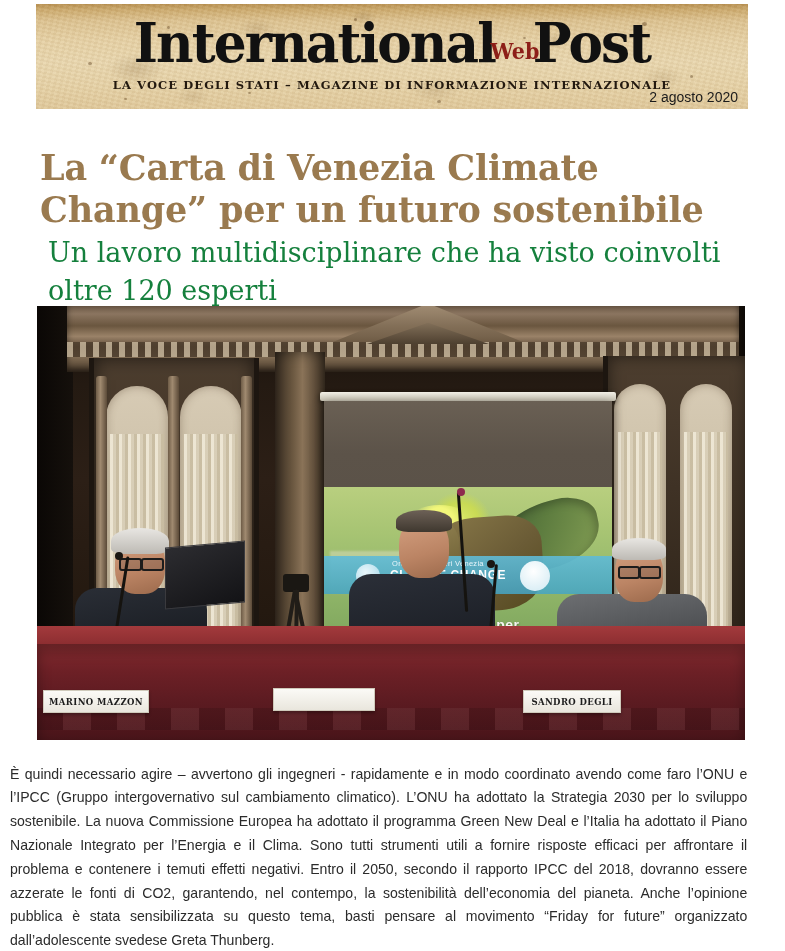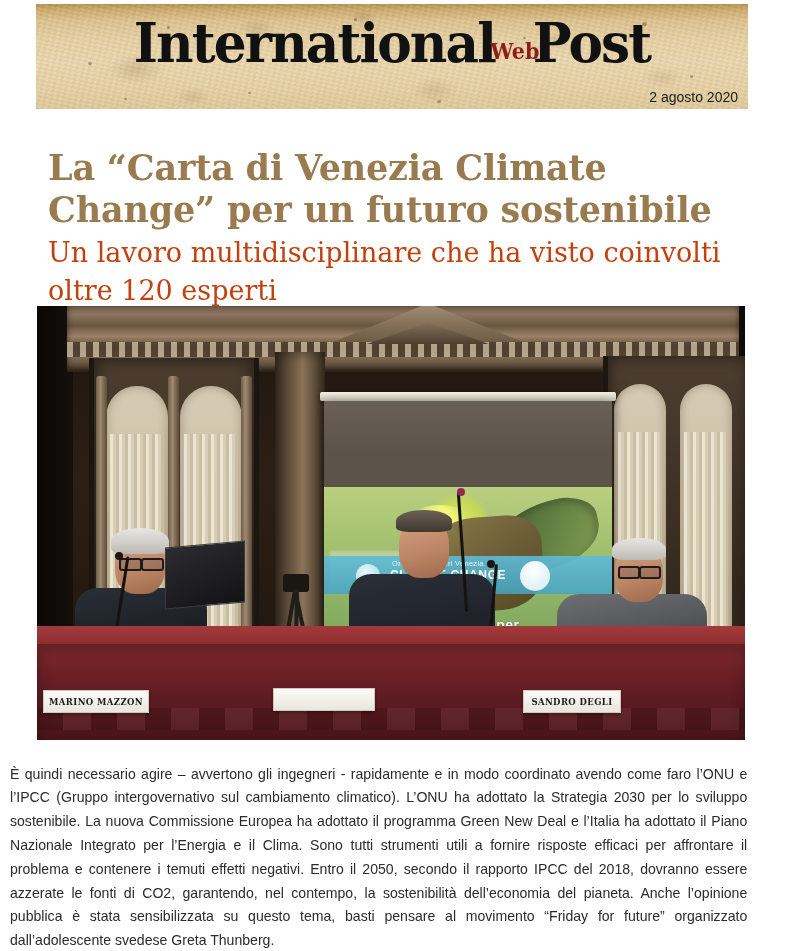--- a/index.html
+++ b/index.html
@@ -94,40 +94,40 @@
     bottom: 4px;
     font-family: "Liberation Sans", sans-serif;
     font-size: 14px;
     color: #1b1b1b;
     z-index: 5;
   }
 
   
   .headline {
     position: absolute;
-    left: 48px;
+    left: 40px;
     top: 124px;
     width: 700px;
     font-family: "DejaVu Serif", "Liberation Serif", serif;
     font-weight: bold;
     font-size: 35px;
     line-height: 42px;
     color: #9a7a4f;
     letter-spacing: -0.2px;
   }
   .subtitle {
     position: absolute;
     left: 48px;
     top: 212px;
     width: 700px;
     font-family: "DejaVu Serif", "Liberation Serif", serif;
     font-weight: normal;
     font-size: 27px;
     line-height: 38px;
-    color: #c2410c;
+    color: #15803d;
   }
 
   
   .photo {
     position: absolute;
     left: 37px;
     top: 306px;
     width: 708px;
     height: 434px;
     overflow: hidden;
@@ -407,20 +407,21 @@
   <div class="masthead-speck" style="left:212px; top:88px;  width:3px; height:2px;"></div>
   <div class="masthead-speck" style="left:318px; top:14px;  width:3px; height:3px;"></div>
   <div class="masthead-speck" style="left:401px; top:96px;  width:4px; height:3px;"></div>
   <div class="masthead-speck" style="left:487px; top:33px;  width:3px; height:2px;"></div>
   <div class="masthead-speck" style="left:606px; top:18px;  width:5px; height:4px;"></div>
   <div class="masthead-speck" style="left:654px; top:71px;  width:3px; height:3px;"></div>
   <div class="masthead-speck" style="left:88px;  top:94px;  width:3px; height:2px;"></div>
 
   <div class="masthead-title"><span>International</span><span class="mt-web">Web</span><span>Post</span></div>
 
+  <div class="masthead-tagline">LA VOCE DEGLI STATI – MAGAZINE DI INFORMAZIONE INTERNAZIONALE</div>
   <div class="masthead-date">2 agosto 2020</div>
 </div>
 
 <h1 class="headline">La “Carta di Venezia Climate Change” per un futuro sostenibile</h1>
 <h2 class="subtitle">Un lavoro multidisciplinare che ha visto coinvolti oltre 120 esperti</h2>
 
 <div class="photo">
   <div class="photo-inner">
 
     <div class="wall"></div>

